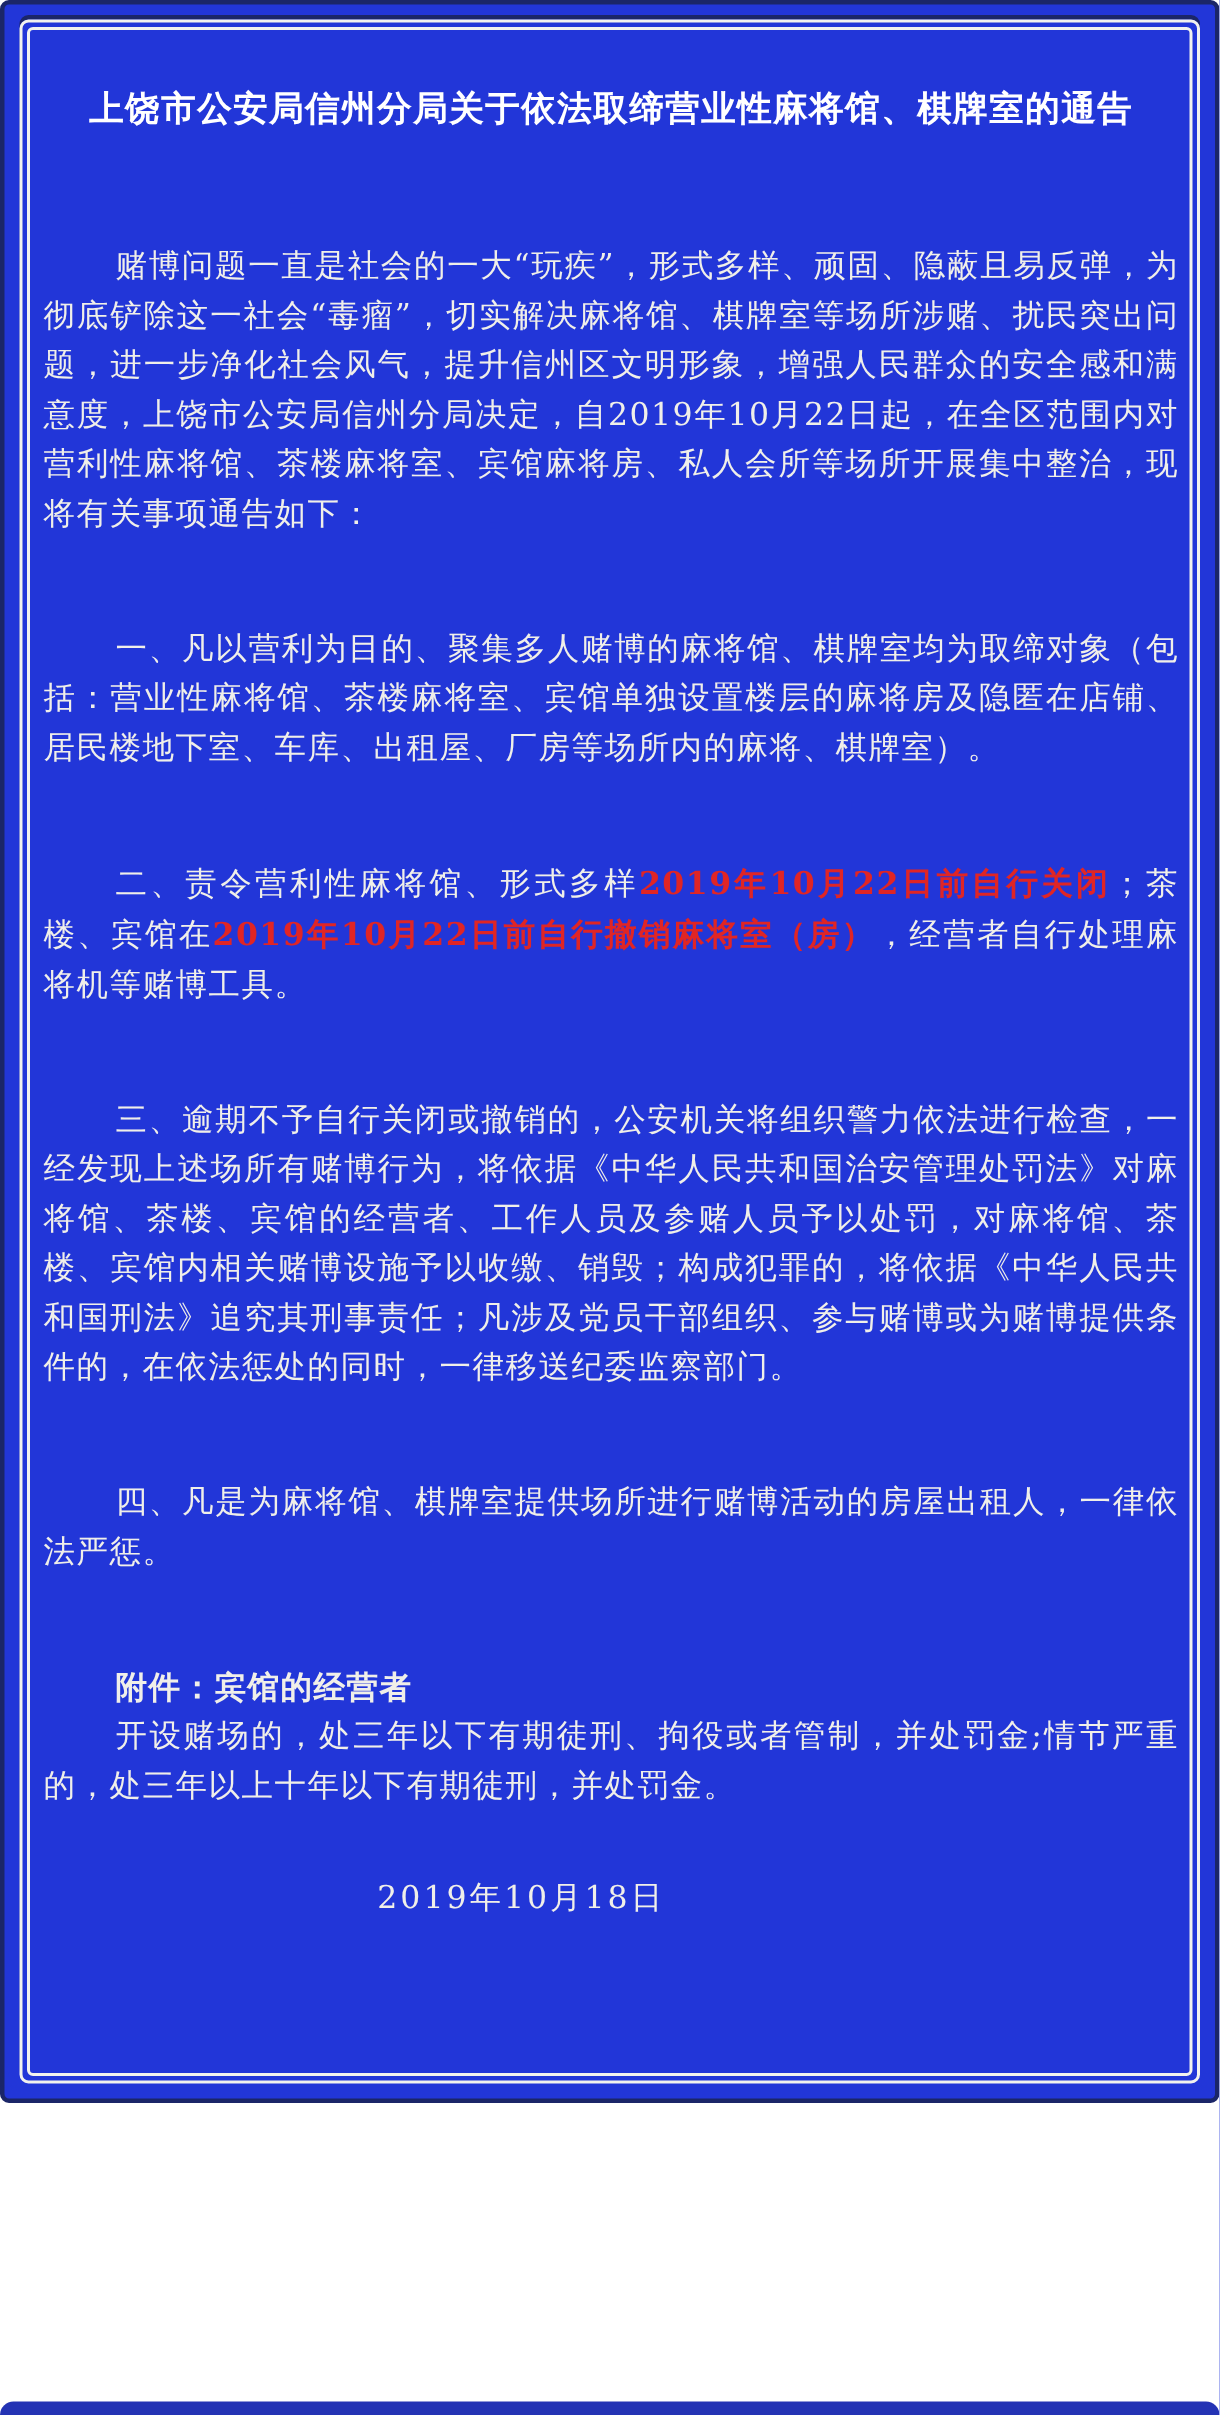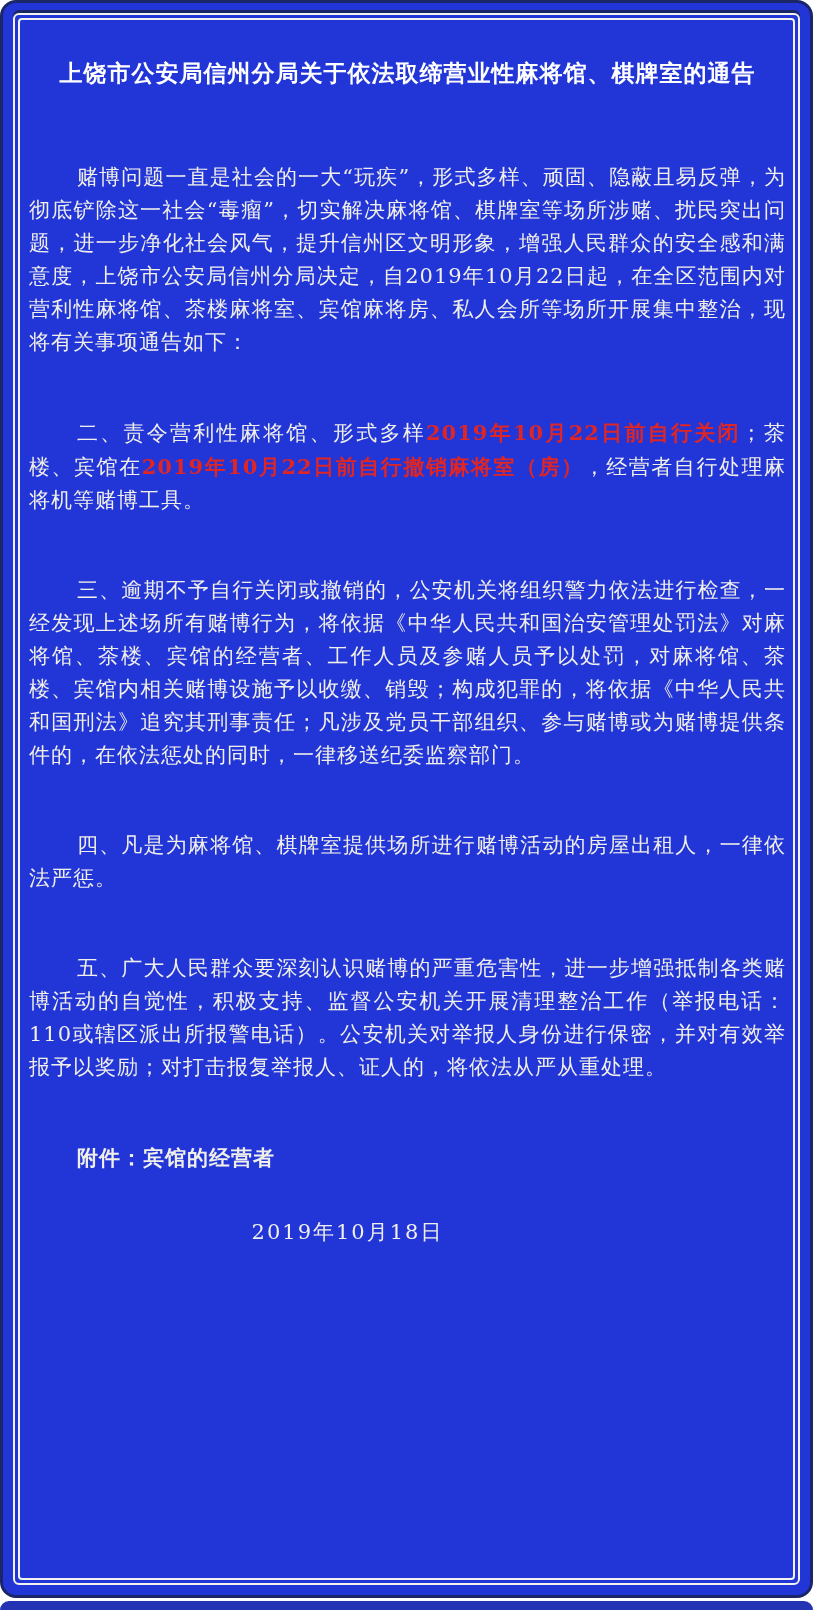--- a/index.html
+++ b/index.html
@@ -16,25 +16,25 @@
     width:813px;height:1610px;
     background:var(--page-bg);
     font-family:"DejaVu Sans","Liberation Sans",sans-serif;
   }
   .page{
     position:relative;width:813px;height:1610px;
     background:var(--page-bg);overflow:hidden;
   }
   .card{
     position:absolute;left:0;top:0;
-    width:813px;height:1598px;
+    width:813px;height:1402px;
     box-sizing:border-box;
     background:var(--card-bg);
     border:3px solid var(--card-edge);
-    border-radius:16px;
+    border-radius:6px;
     overflow:hidden;
   }
   .frame-outer{
     position:absolute;inset:10px;
     border:2px solid var(--frame-line);
     border-radius:6px;
     box-shadow:0 -3px 0 var(--card-edge);
     pointer-events:none;
   }
   .frame-inner{
@@ -92,25 +92,26 @@
 <body>
 
 <div class="page">
   <div class="card">
     <div class="frame-outer"></div>
     <div class="frame-inner"></div>
     <div class="content">
       <h1 class="title">上饶市公安局信州分局关于依法取缔营业性麻将馆、棋牌室的通告</h1>
       <div>
           <p class="para gap"><span>赌博问题一直是社会的一大“玩疾”，形式多样、顽固、隐蔽且易反弹，为彻底铲除这一社会“毒瘤”，切实解决麻将馆、棋牌室等场所涉赌、扰民突出问题，进一步净化社会风气，提升信州区文明形象，增强人民群众的安全感和满意度，上饶市公安局信州分局决定，自2019年10月22日起，在全区范围内对营利性麻将馆、茶楼麻将室、宾馆麻将房、私人会所等场所开展集中整治，现将有关事项通告如下：</span></p>
+          <p class="para gap"><span>一、凡以营利为目的、聚集多人赌博的麻将馆、棋牌室均为取缔对象（包括：营业性麻将馆、茶楼麻将室、宾馆单独设置楼层的麻将房及隐匿在店铺、居民楼地下室、车库、出租屋、厂房等场所内的麻将、棋牌室）。</span></p>
           <p class="para gap"><span>二、责令营利性麻将馆、形式多样</span><span class="red">2019年10月22日前自行关闭</span><span>；茶楼、宾馆在</span><span class="red">2019年10月22日前自行撤销麻将室（房）</span><span>，经营者自行处理麻将机等赌博工具。</span></p>
           <p class="para gap"><span>三、逾期不予自行关闭或撤销的，公安机关将组织警力依法进行检查，一经发现上述场所有赌博行为，将依据《中华人民共和国治安管理处罚法》对麻将馆、茶楼、宾馆的经营者、工作人员及参赌人员予以处罚，对麻将馆、茶楼、宾馆内相关赌博设施予以收缴、销毁；构成犯罪的，将依据《中华人民共和国刑法》追究其刑事责任；凡涉及党员干部组织、参与赌博或为赌博提供条件的，在依法惩处的同时，一律移送纪委监察部门。</span></p>
           <p class="para gap"><span>四、凡是为麻将馆、棋牌室提供场所进行赌博活动的房屋出租人，一律依法严惩。</span></p>
-          <p class="para gap"><span>五、广大人民群众要深刻认识赌博的严重危害性，进一步增强抵制各类赌博活动的自觉性，积极支持、监督公安机关开展清理整治工作（举报电话：110或辖区派出所报警电话）。公安机关对举报人身份进行保密，并对有效举报予以奖励；对打击报复举报人、证人的，将依法从严从重处理。</span></p>
           <p class="para gap bold"><span>附件：宾馆的经营者</span></p>
+          <p class="para"><span>开设赌场的，处三年以下有期徒刑、拘役或者管制，并处罚金;情节严重的，处三年以上十年以下有期徒刑，并处罚金。</span></p>
         </div>
       <div class="signature">
         <p class="date">2019年10月18日</p>
       </div>
     </div>
   </div>
   <div class="footer-strip"></div>
 </div>
 
 </body></html>

